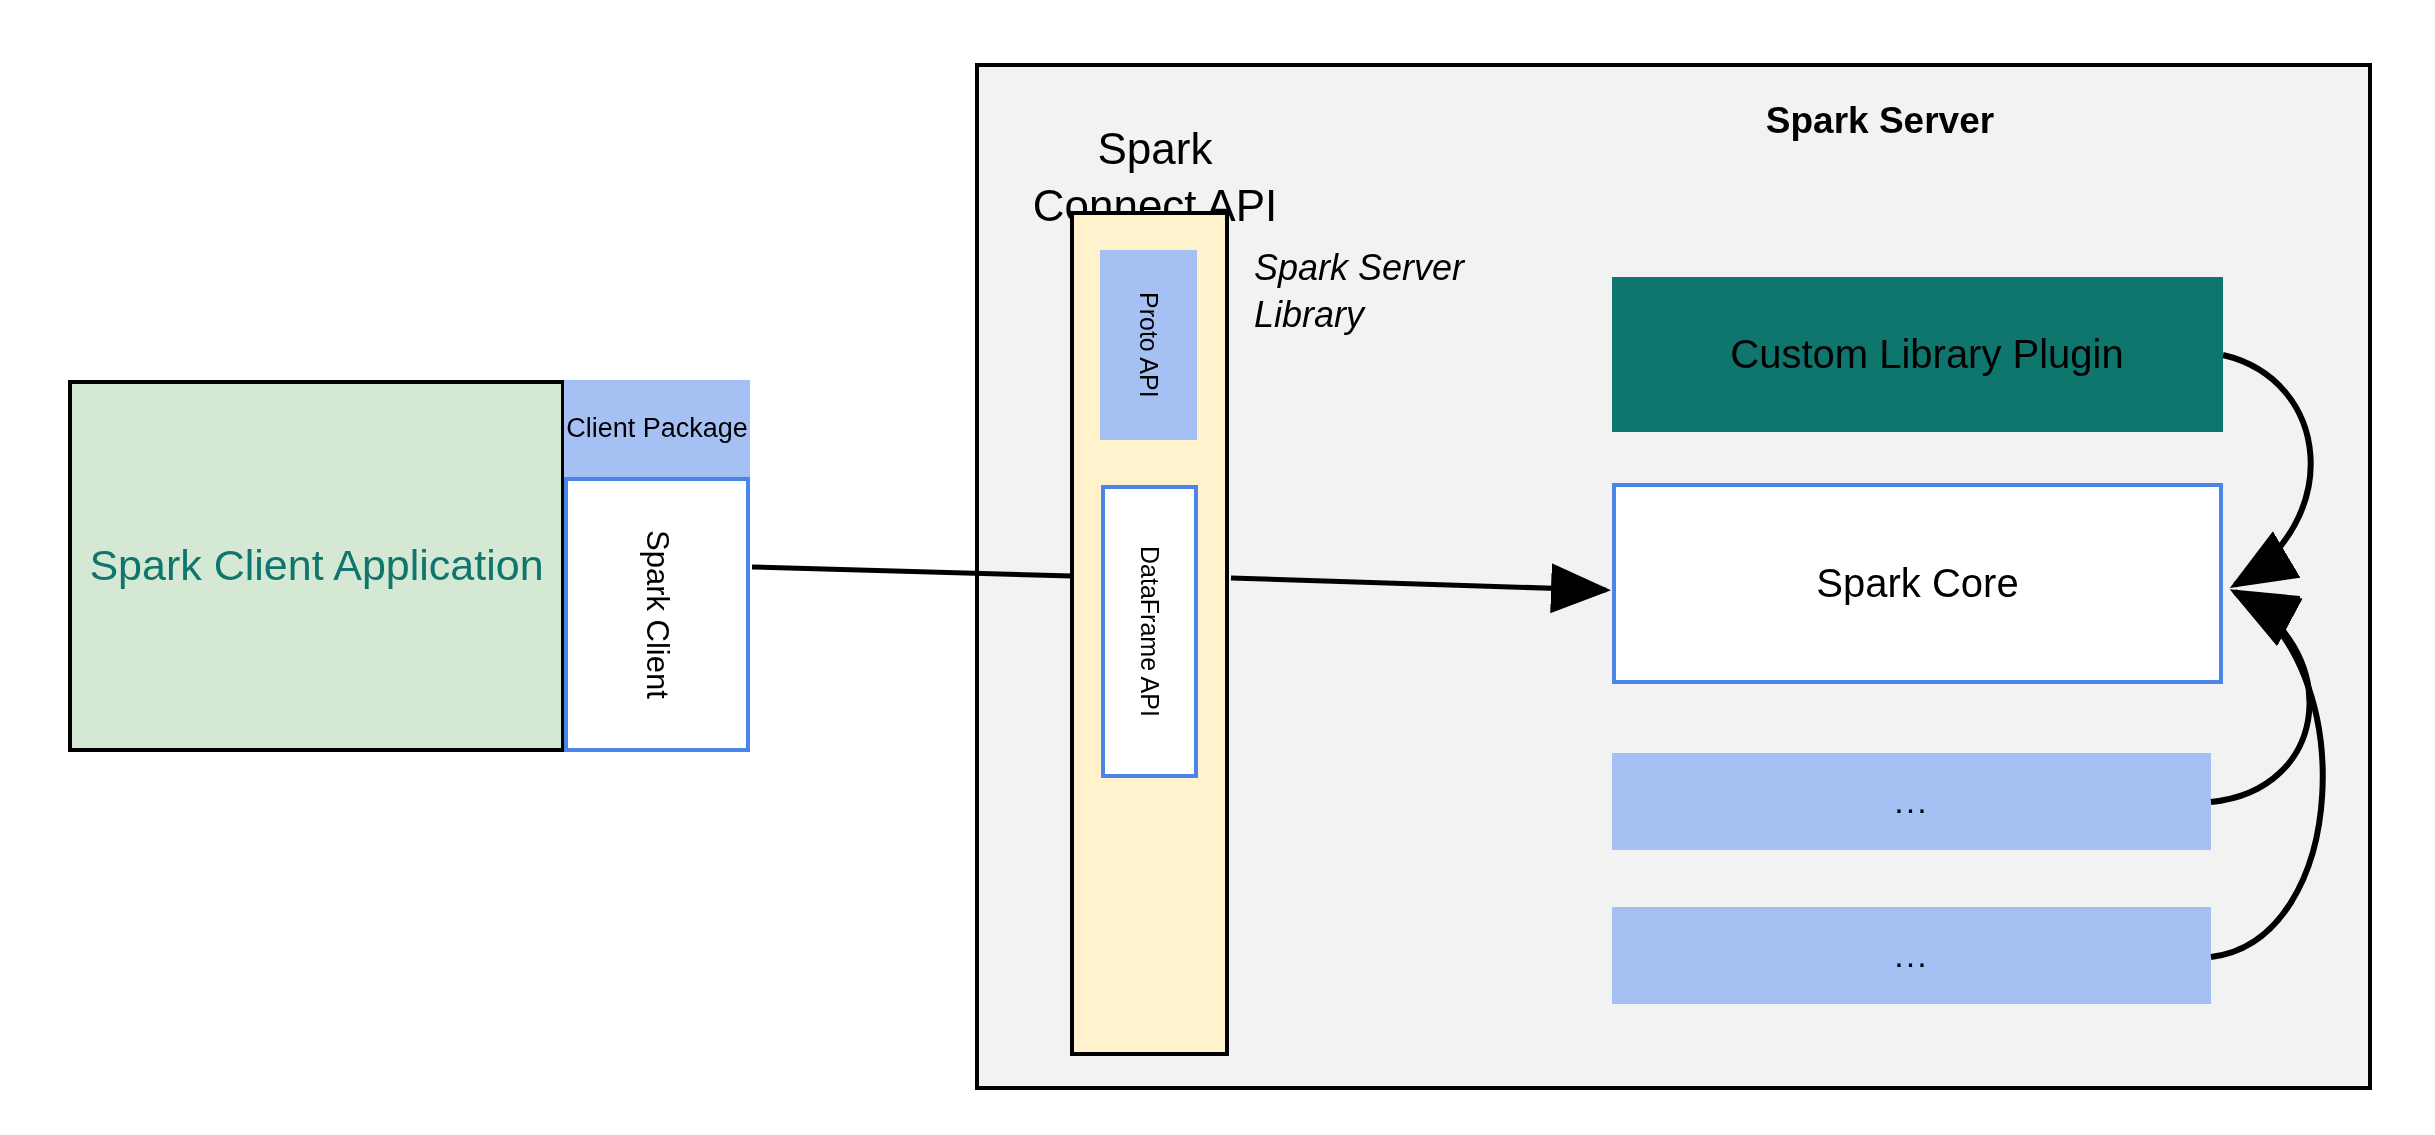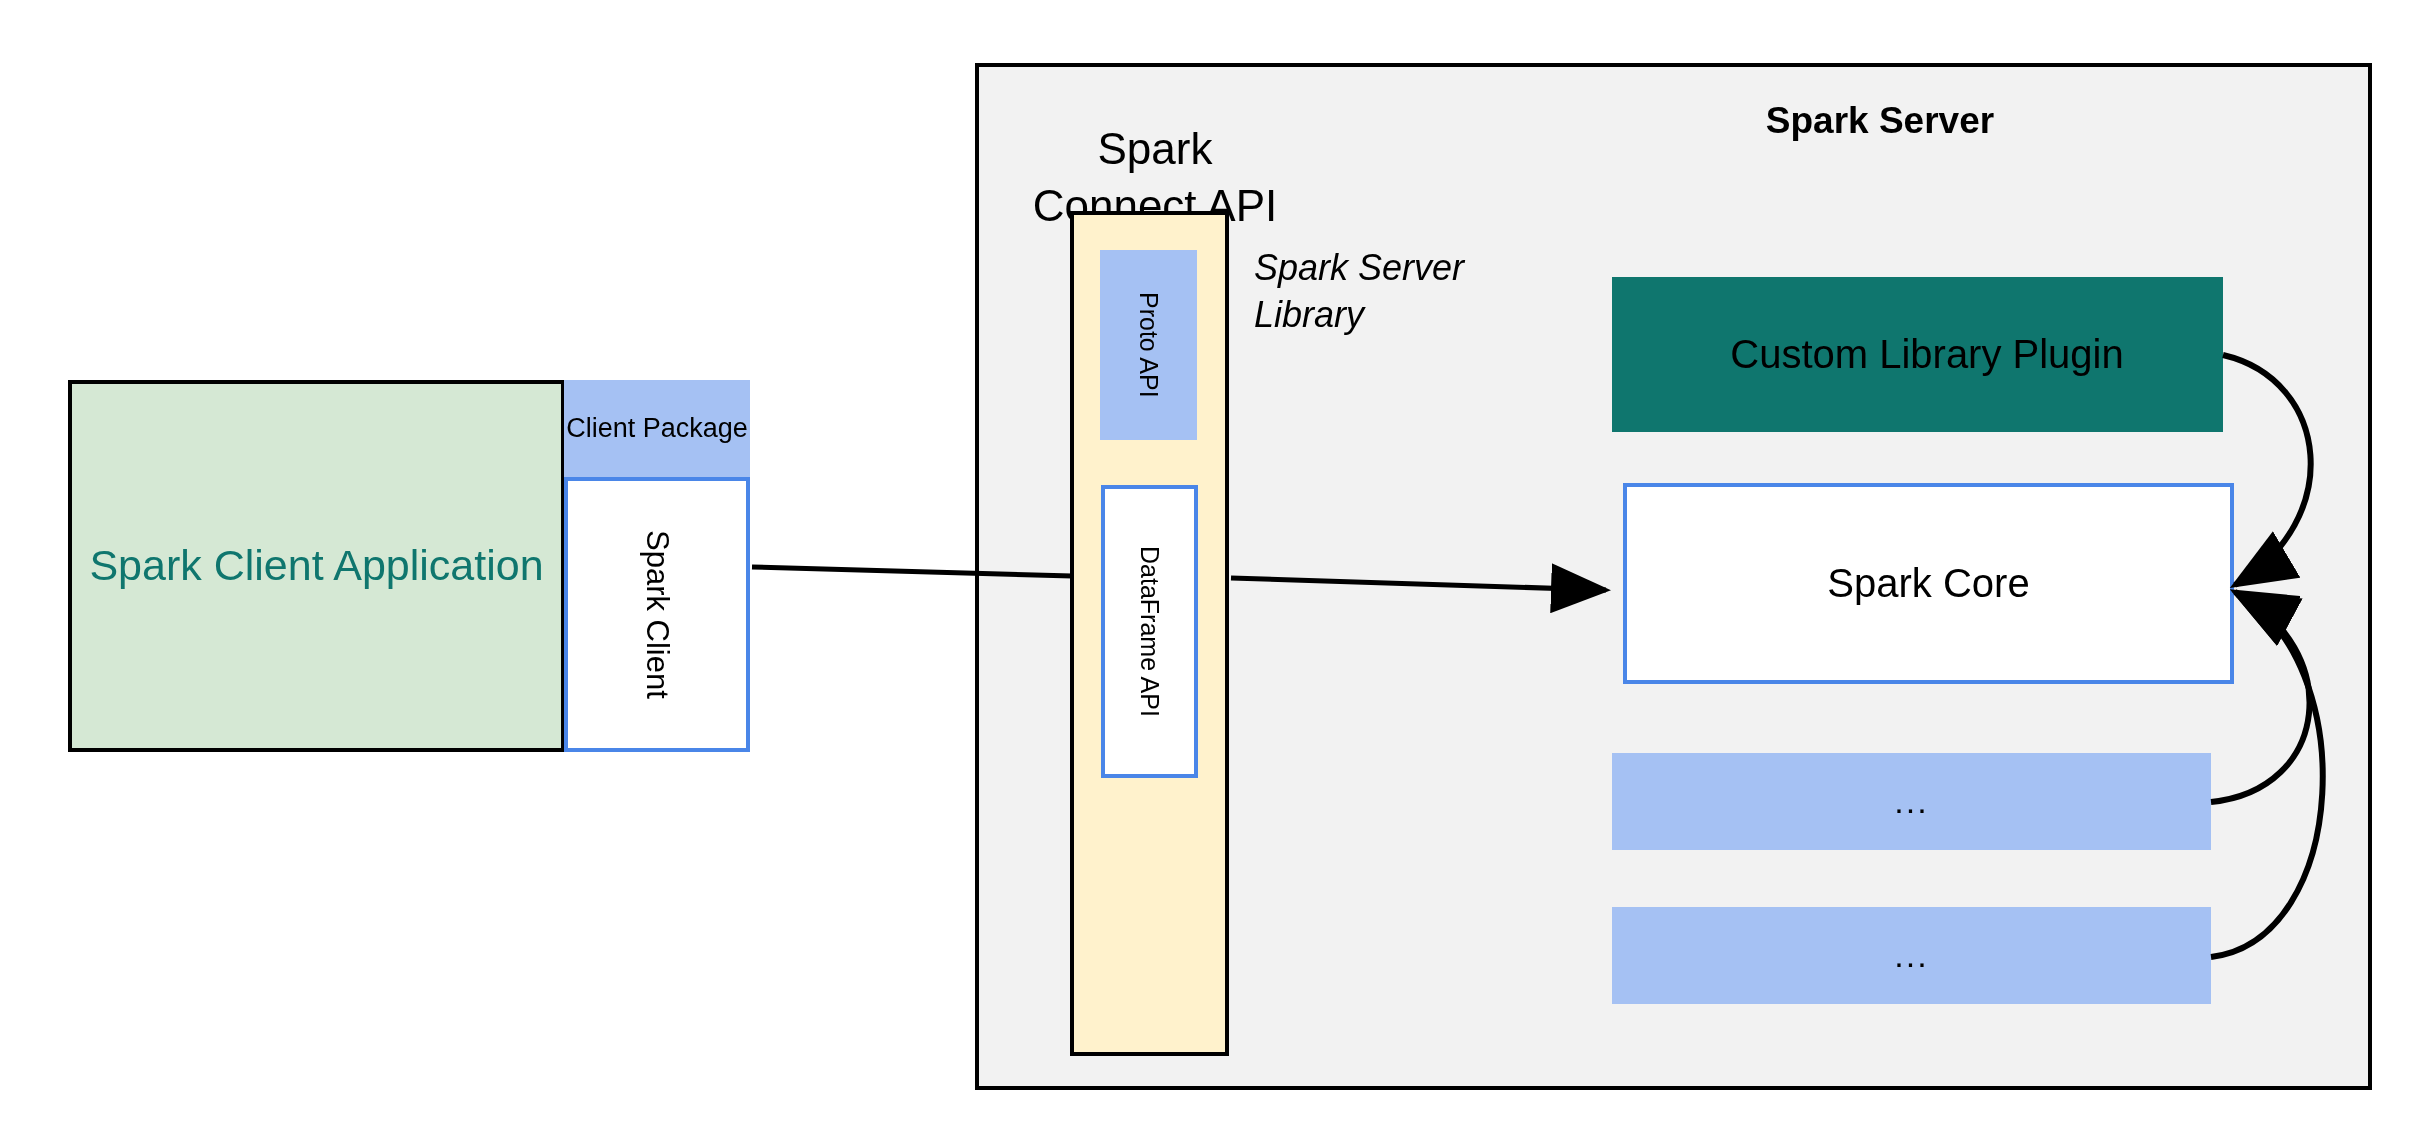--- a/index.html
+++ b/index.html
@@ -166,21 +166,20 @@
   }
   #custom-library-plugin-label { font-size: 40px; }
 
   #spark-core-box {
     left: 1612px;
     top: 483px;
     width: 611px;
     height: 201px;
     background: #ffffff;
     border: 4px solid #4a86e8;
-    margin-left: 11px;
   }
   #spark-core-label { font-size: 40px; }
 
   #ellipsis-box-1 {
     left: 1612px;
     top: 753px;
     width: 599px;
     height: 97px;
     background: #a5c1f3;
     border: none;

